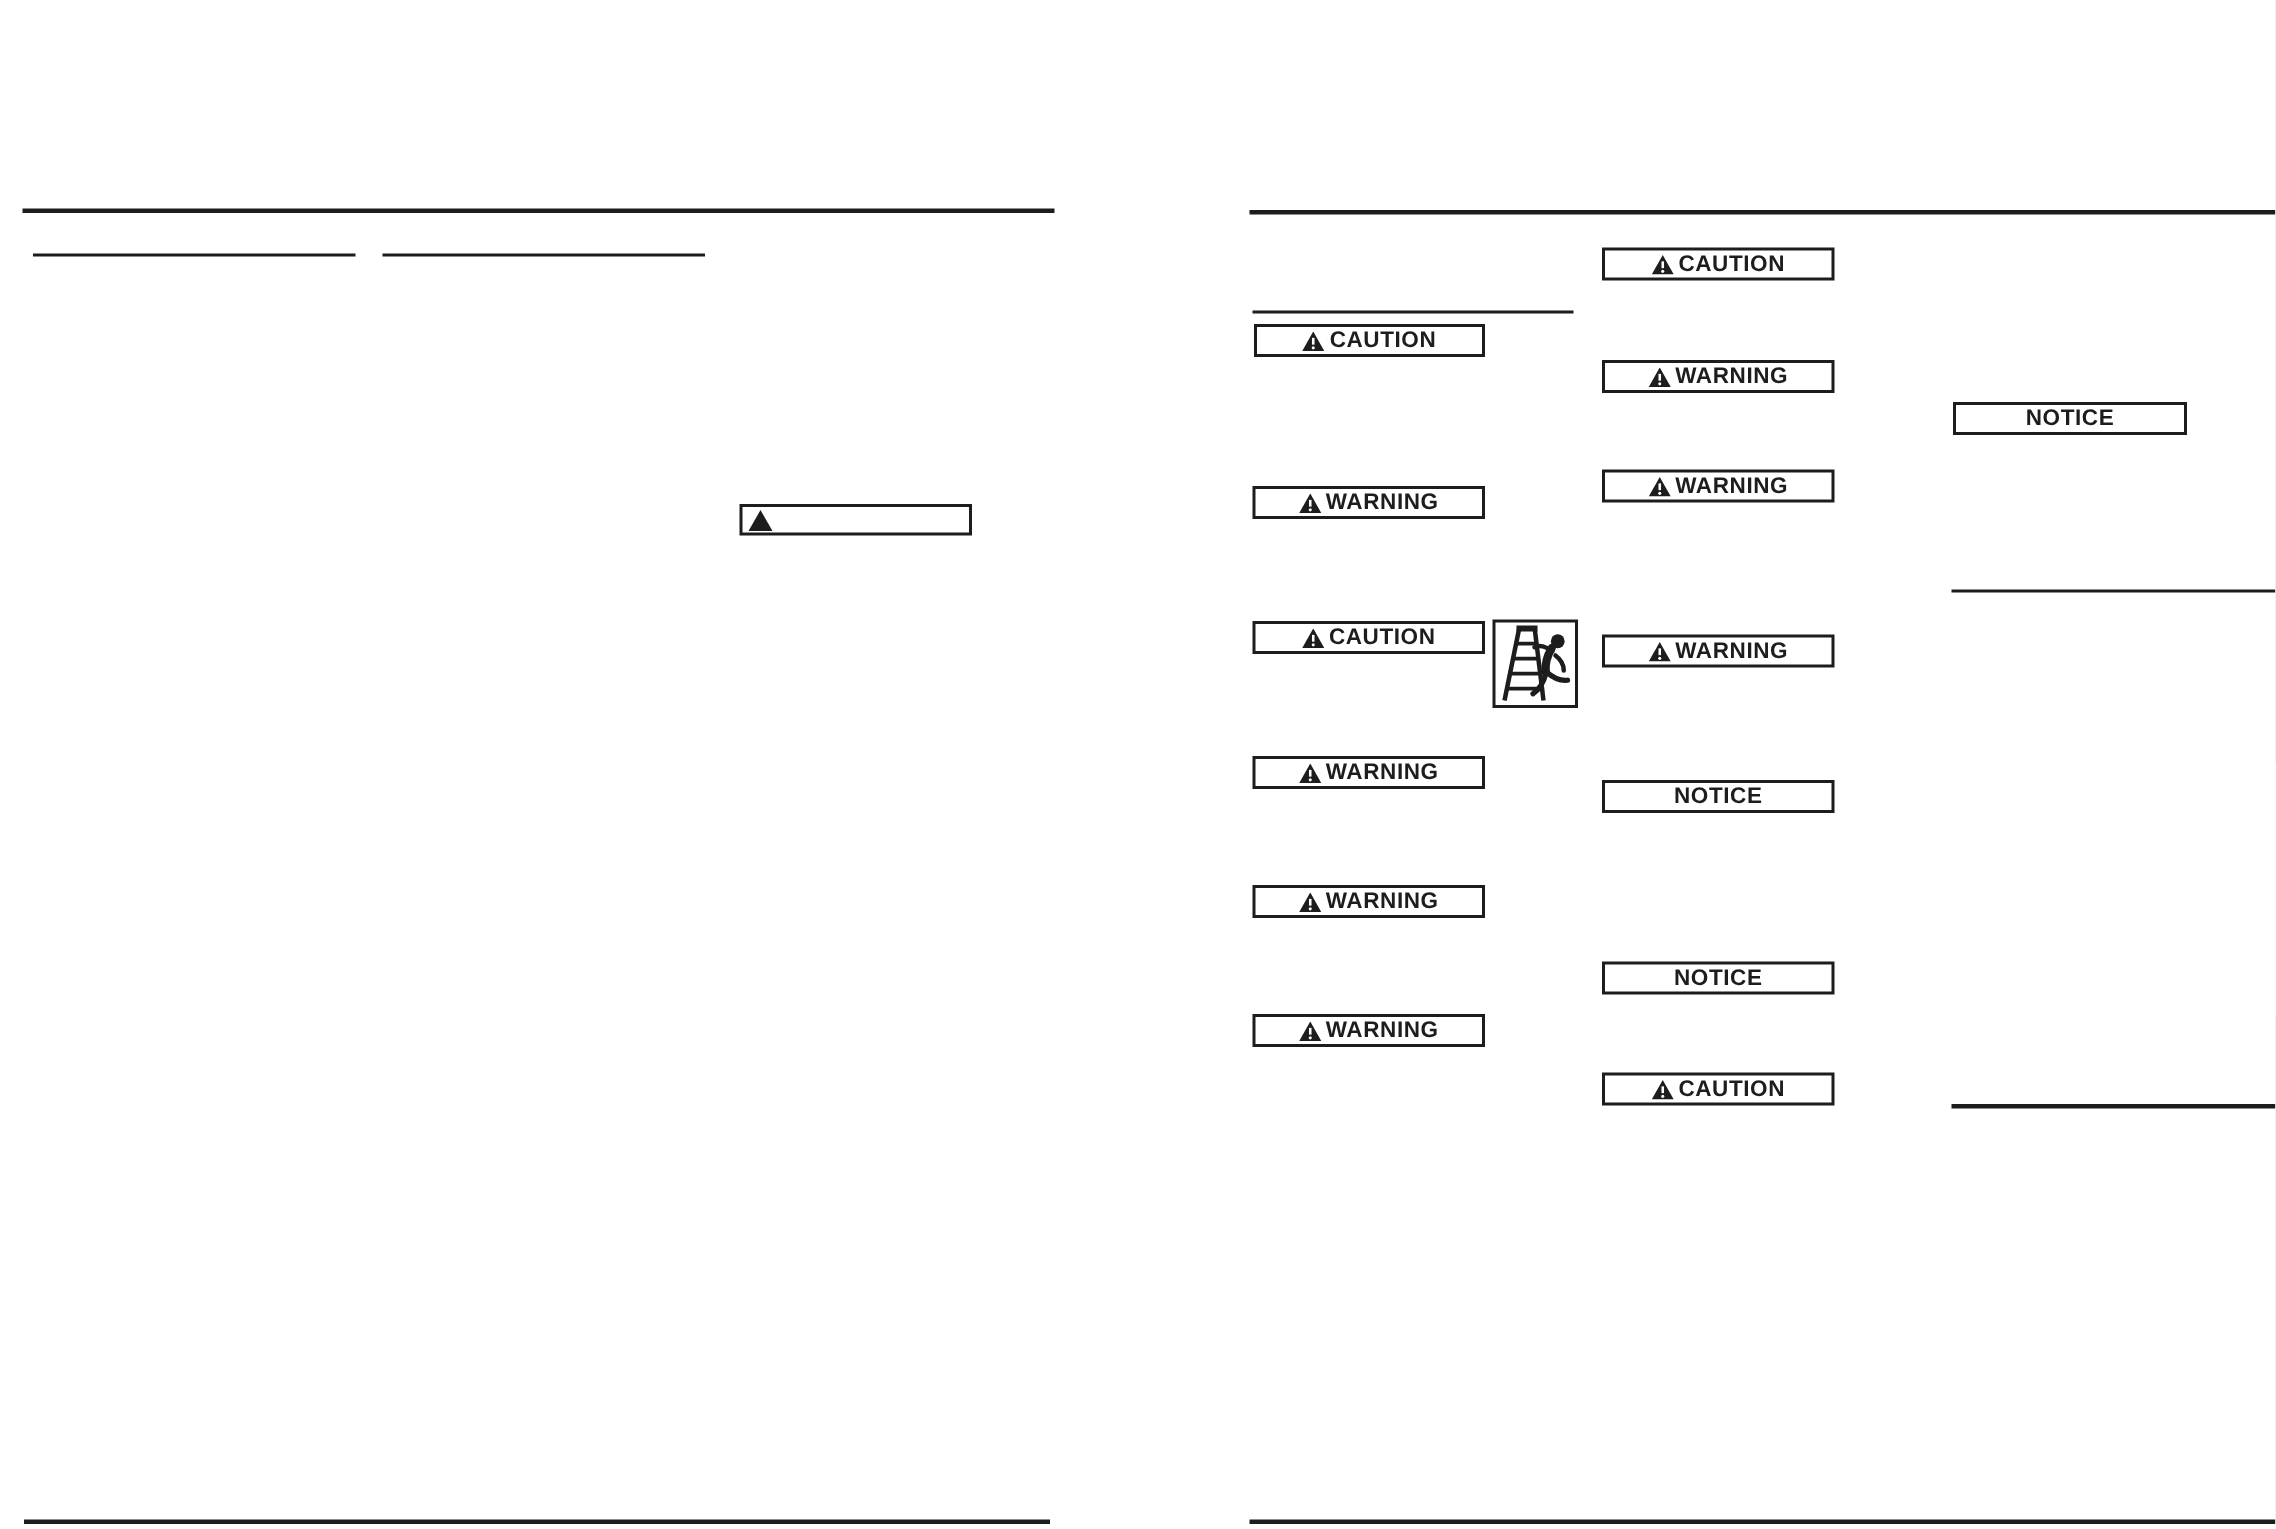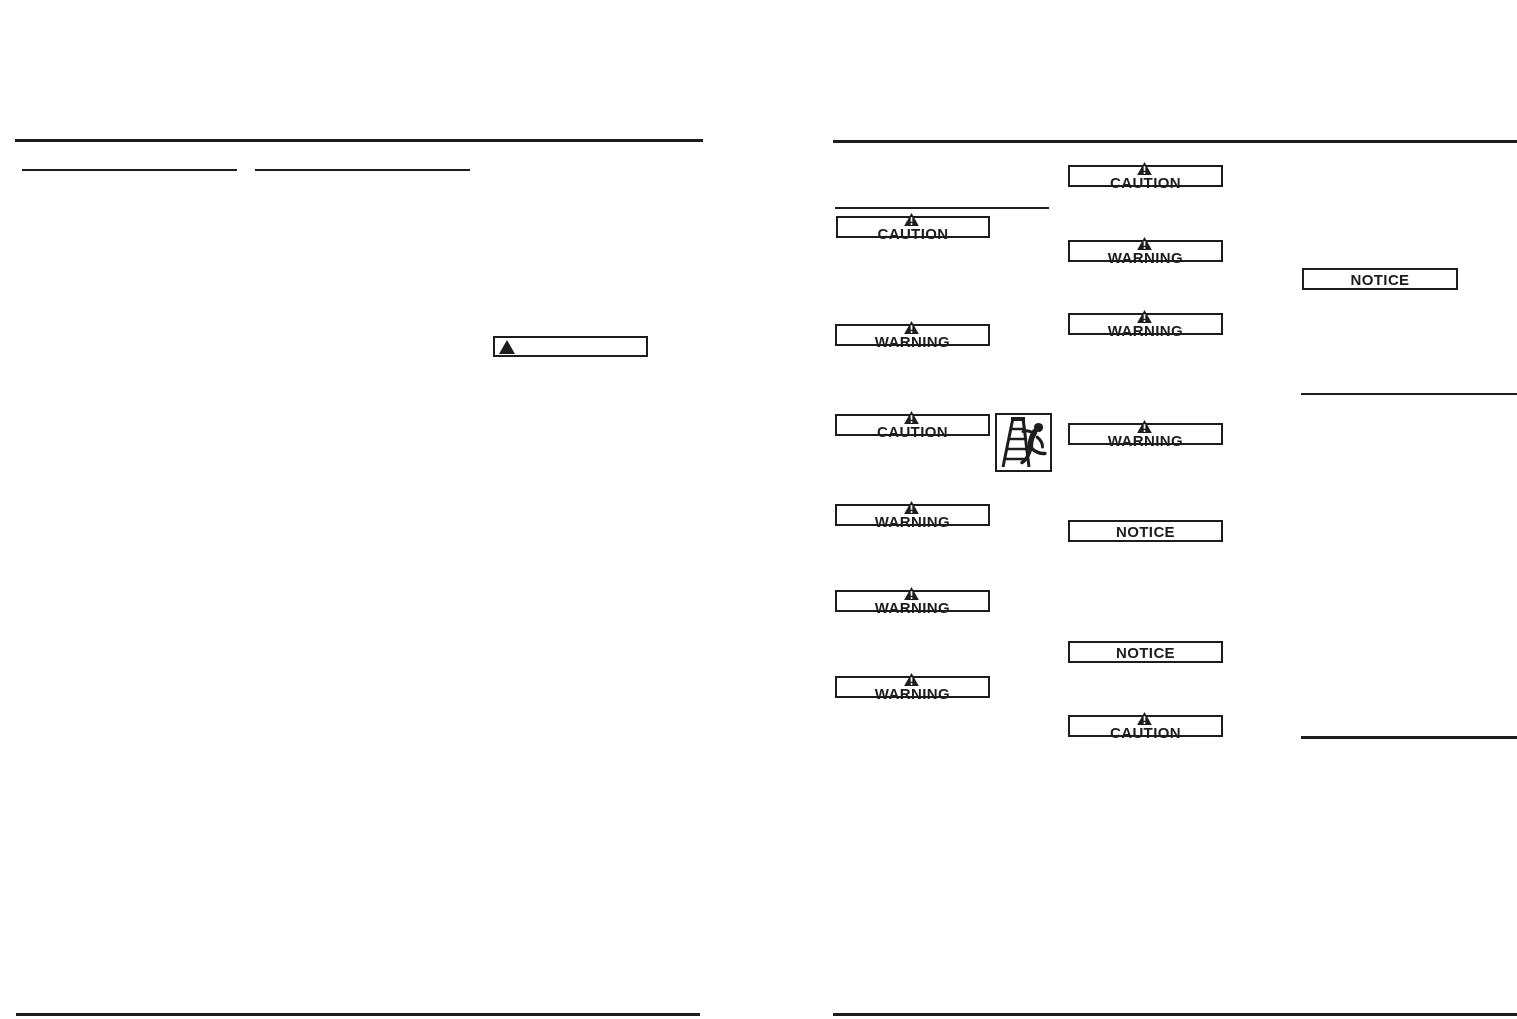--- a/index.html
+++ b/index.html
@@ -24,21 +24,20 @@
 
   .alert-box{
     position:absolute;
     height:22px;
     box-sizing:border-box;
     border:2px solid #1d1d1d;
     background:#ffffff;
     display:flex;
     align-items:center;
     justify-content:center;
-    flex-direction:column;
   }
   .alert-label{
     font-size:15px;
     font-weight:bold;
     letter-spacing:.4px;
     line-height:1;
     transform:translateY(-0.5px);
   }
   .tri-icon{display:inline-flex;margin-right:3px;}
 

